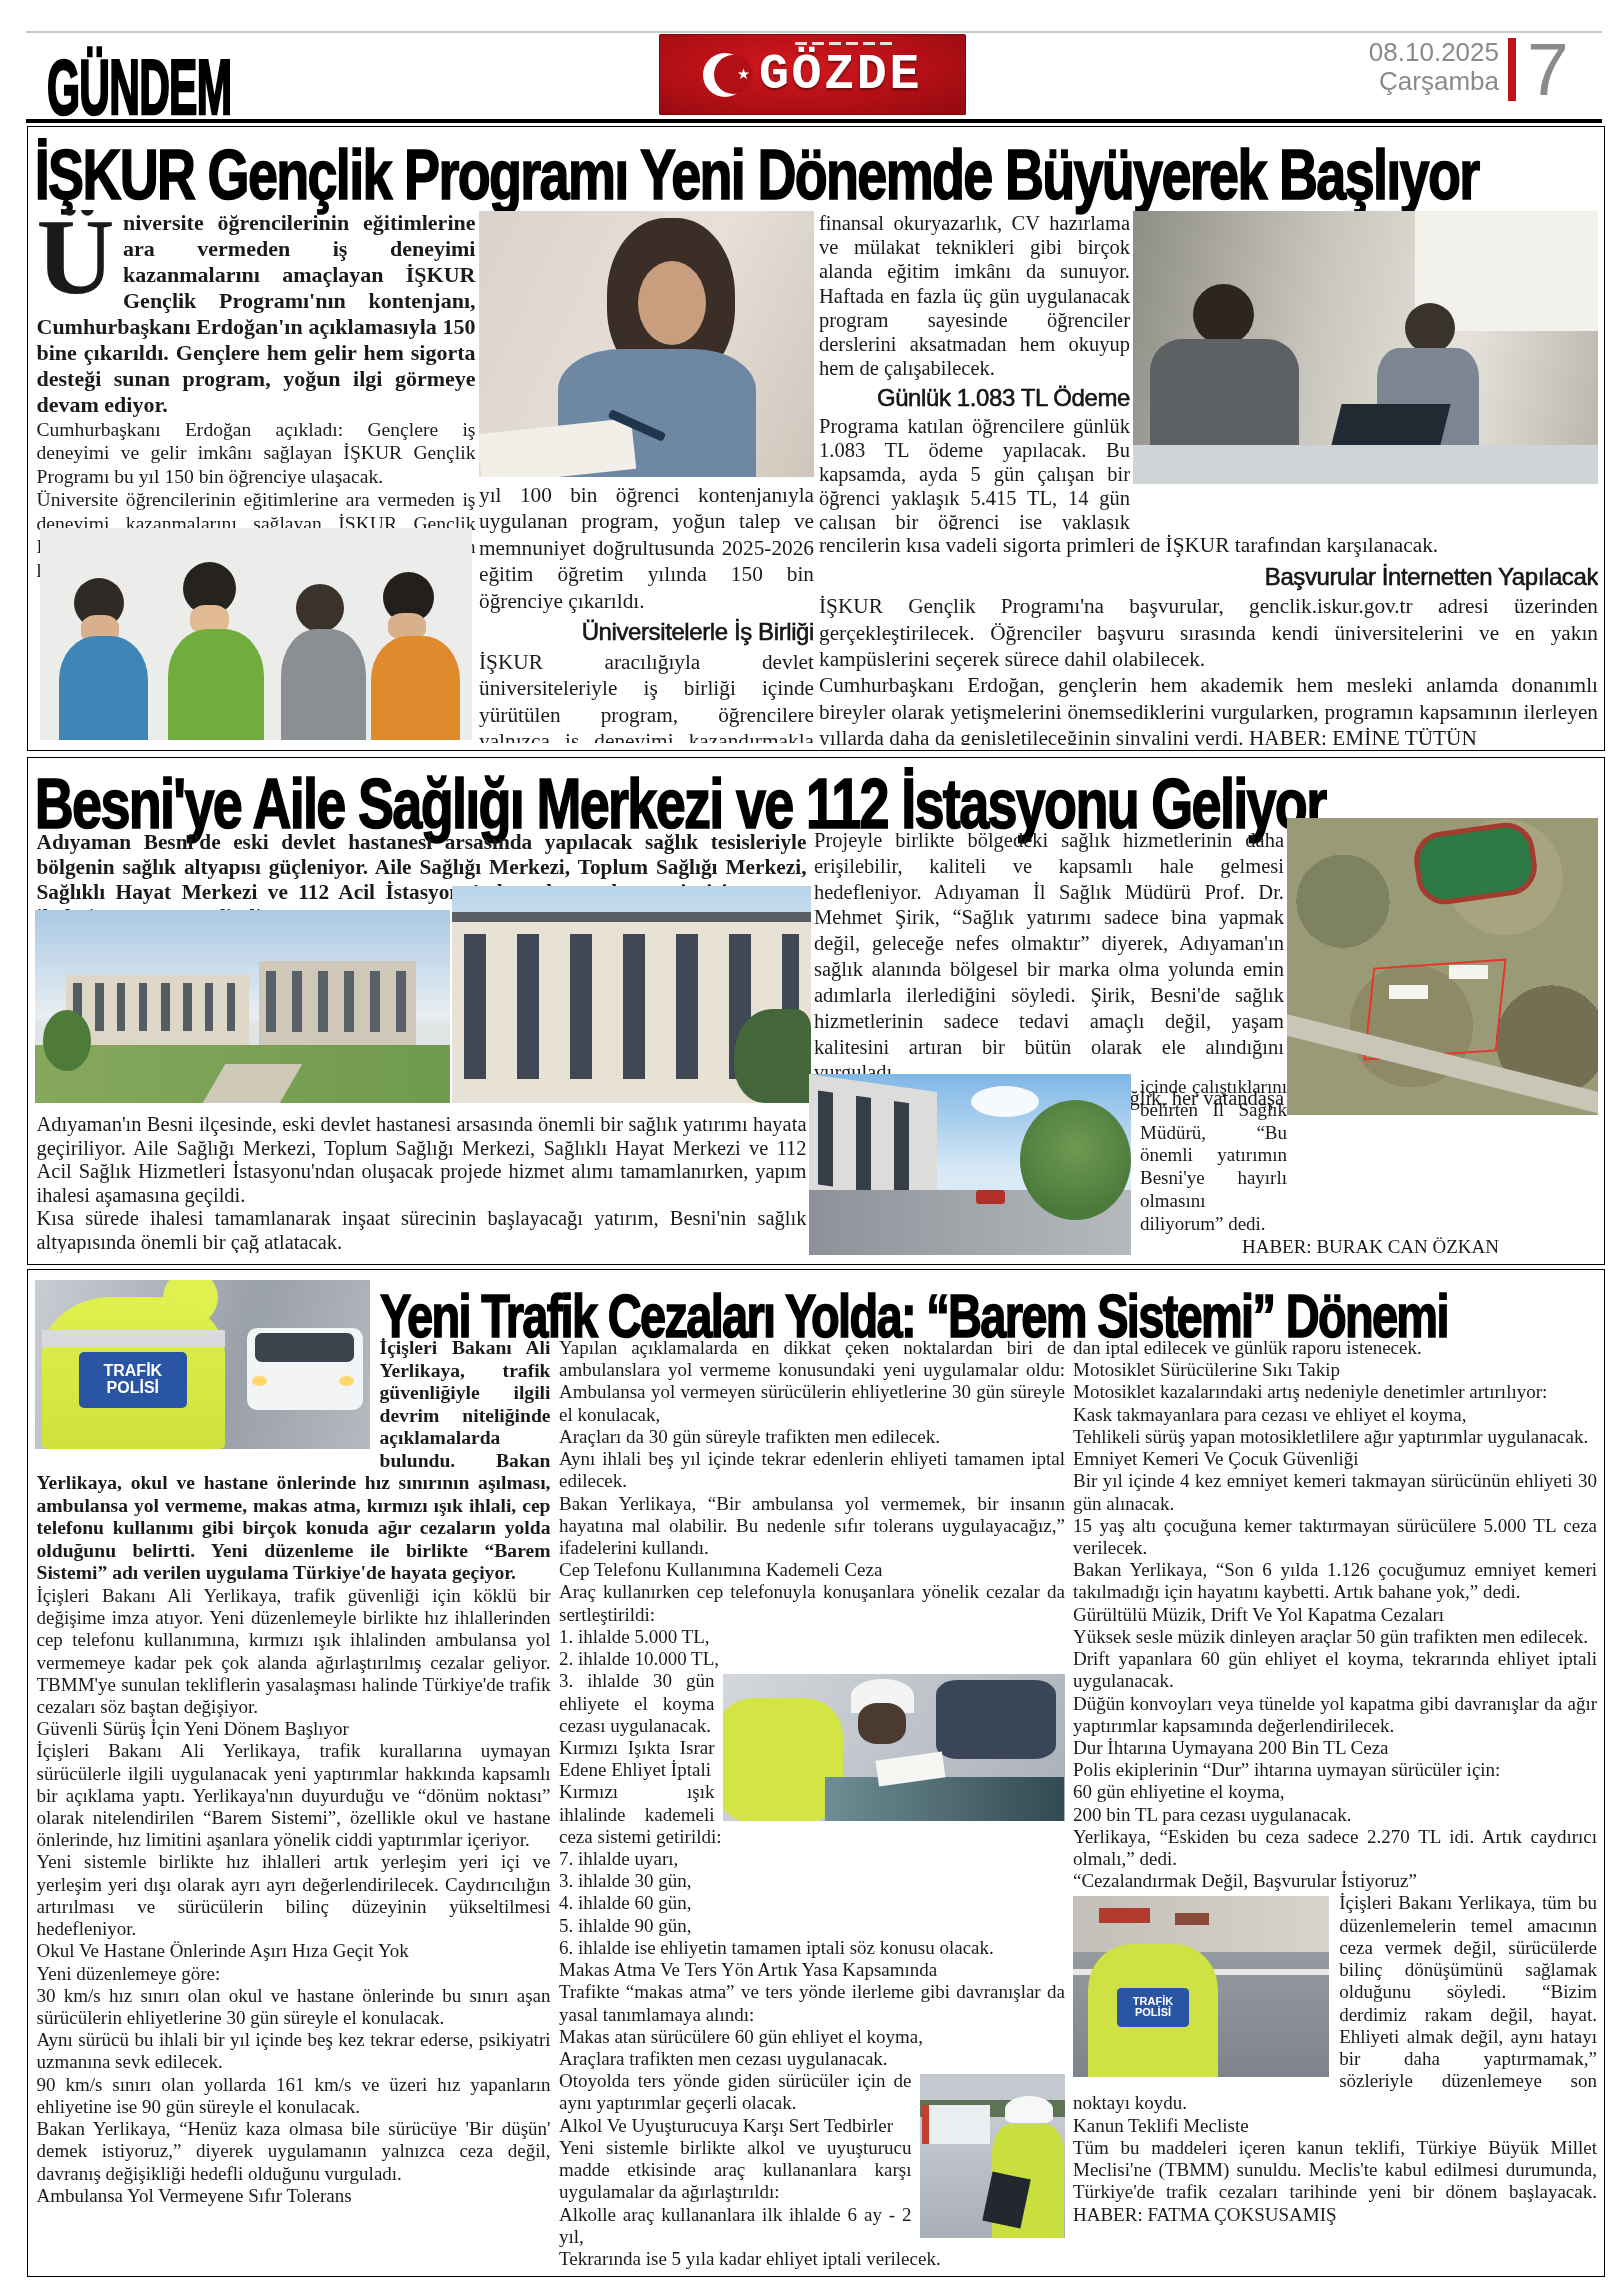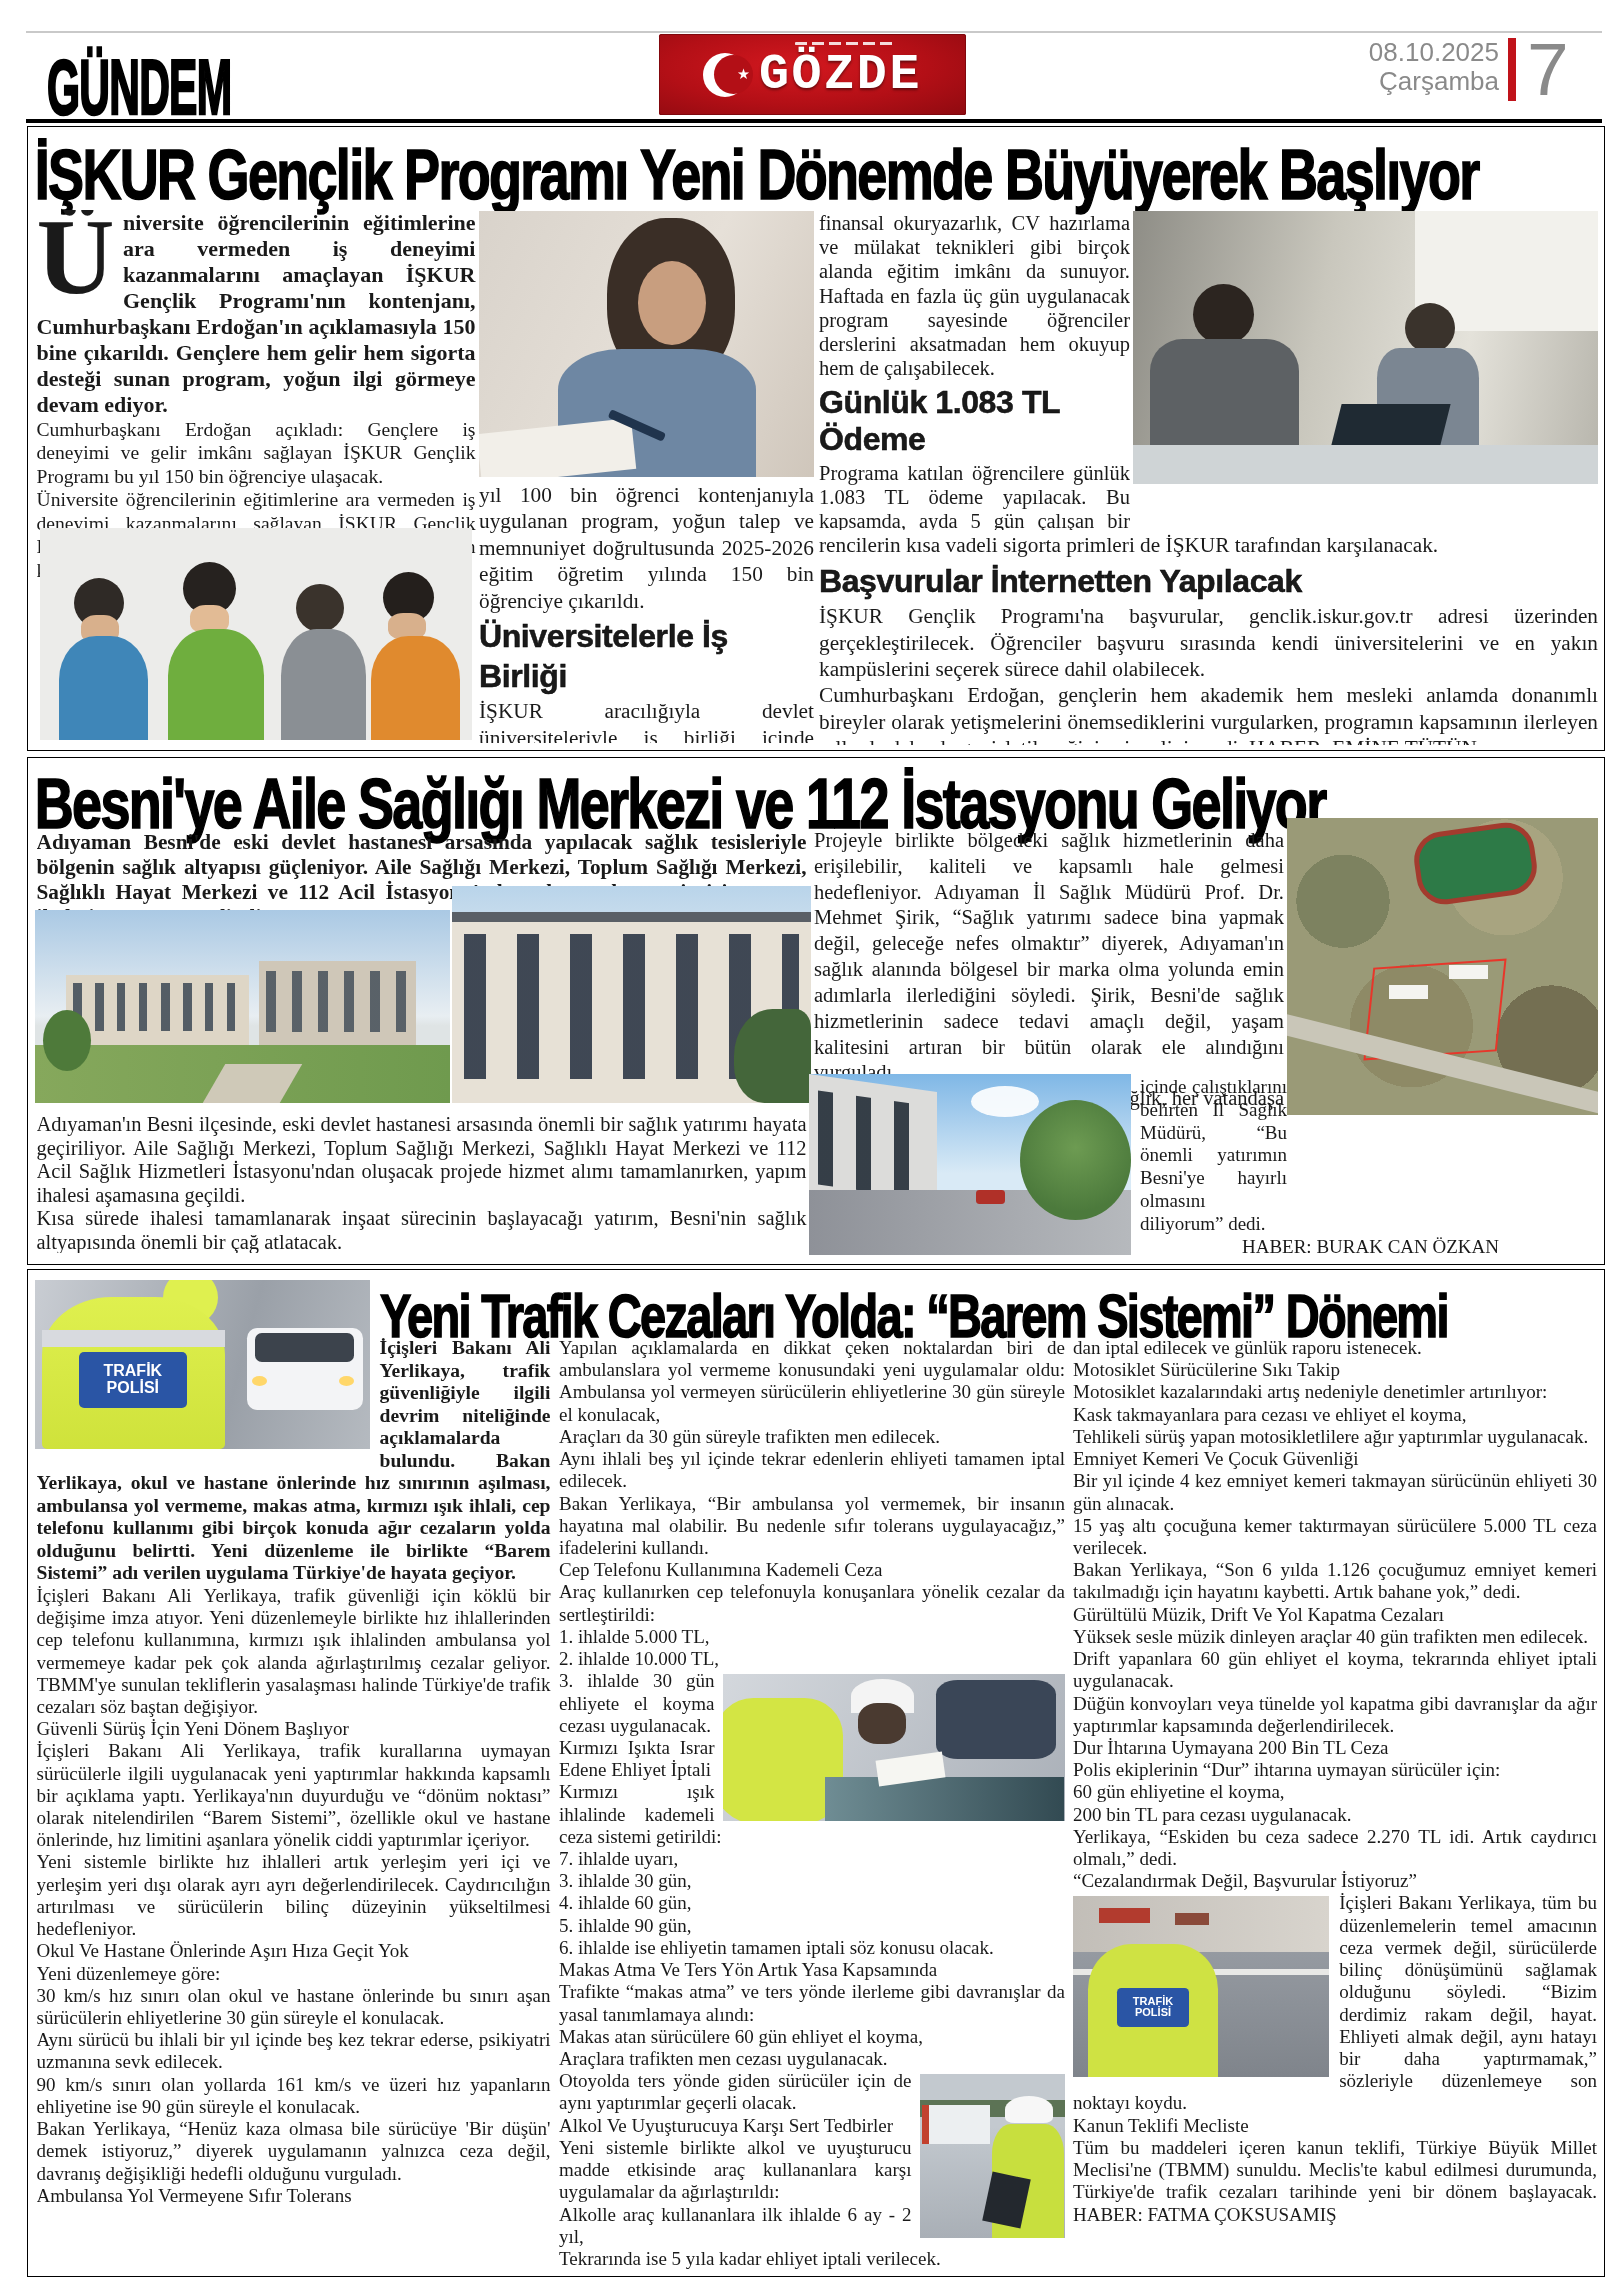--- a/index.html
+++ b/index.html
@@ -24,21 +24,21 @@
   .hrule{background:#000;height:4.3px;}
   .toprule{background:#c9c9c9;height:1.7px;}
 
   
   .art{position:absolute;background:#fff;border:1.7px solid #000;}
   .hl{position:absolute;font-family:"Liberation Sans","DejaVu Sans",sans-serif;font-weight:700;color:#000;
     -webkit-text-stroke:1.2px #000;letter-spacing:-1.7px;transform:scaleY(1.3);transform-origin:top left;white-space:nowrap;}
 
   .col{position:absolute;overflow:hidden;text-align:justify;}
   .para{margin:0;text-align:justify;}
-  .sub{font-family:"Liberation Sans","DejaVu Sans",sans-serif;font-weight:700;text-align:left;font-size:32px;
+  .sub{font-family:"Liberation Sans","DejaVu Sans",sans-serif;font-weight:400;text-align:right;font-size:24px;
     letter-spacing:-0.4px;margin:3.4px 0 1.7px 0;-webkit-text-stroke:0.5px #000;}
   .ledewrap{font-weight:700;}
   .dropcap{float:left;font-size:108px;line-height:.78;padding:5.1px 8.5px 0 0;font-weight:700;}
   .byline{font-weight:400;}
 
   
   .ph{position:absolute;overflow:hidden;background:#ccc;}
   .ph div{position:absolute;}
   .float-r{float:right;margin:3.4px 0 5.1px 8.5px;position:relative;overflow:hidden;}
   .float-l{float:left;margin:3.4px 10.2px 5.1px 0;position:relative;overflow:hidden;}
@@ -294,21 +294,21 @@
           <p class="para">dan iptal edilecek ve günlük raporu istenecek.</p>
           <p class="para">Motosiklet Sürücülerine Sıkı Takip</p>
           <p class="para">Motosiklet kazalarındaki artış nedeniyle denetimler artırılıyor:</p>
           <p class="para">Kask takmayanlara para cezası ve ehliyet el koyma,</p>
           <p class="para">Tehlikeli sürüş yapan motosikletlilere ağır yaptırımlar uygulanacak.</p>
           <p class="para">Emniyet Kemeri Ve Çocuk Güvenliği</p>
           <p class="para">Bir yıl içinde 4 kez emniyet kemeri takmayan sürücünün ehliyeti 30 gün alınacak.</p>
           <p class="para">15 yaş altı çocuğuna kemer taktırmayan sürücülere 5.000 TL ceza verilecek.</p>
           <p class="para">Bakan Yerlikaya, “Son 6 yılda 1.126 çocuğumuz emniyet kemeri takılmadığı için hayatını kaybetti. Artık bahane yok,” dedi.</p>
           <p class="para">Gürültülü Müzik, Drift Ve Yol Kapatma Cezaları</p>
-          <p class="para">Yüksek sesle müzik dinleyen araçlar 40 gün trafikten men edilecek.</p>
+          <p class="para">Yüksek sesle müzik dinleyen araçlar 50 gün trafikten men edilecek.</p>
           <p class="para">Drift yapanlara 60 gün ehliyet el koyma, tekrarında ehliyet iptali uygulanacak.</p>
           <p class="para">Düğün konvoyları veya tünelde yol kapatma gibi davranışlar da ağır yaptırımlar kapsamında değerlendirilecek.</p>
           <p class="para"> Dur İhtarına Uymayana 200 Bin TL Ceza</p>
           <p class="para">Polis ekiplerinin “Dur” ihtarına uymayan sürücüler için:</p>
           <p class="para">60 gün ehliyetine el koyma,</p>
           <p class="para">200 bin TL para cezası uygulanacak.</p>
           <p class="para">Yerlikaya, “Eskiden bu ceza sadece 2.270 TL idi. Artık caydırıcı olmalı,” dedi.</p>
           <p class="para">“Cezalandırmak Değil, Başvurular İstiyoruz”</p>
         </div>
 

